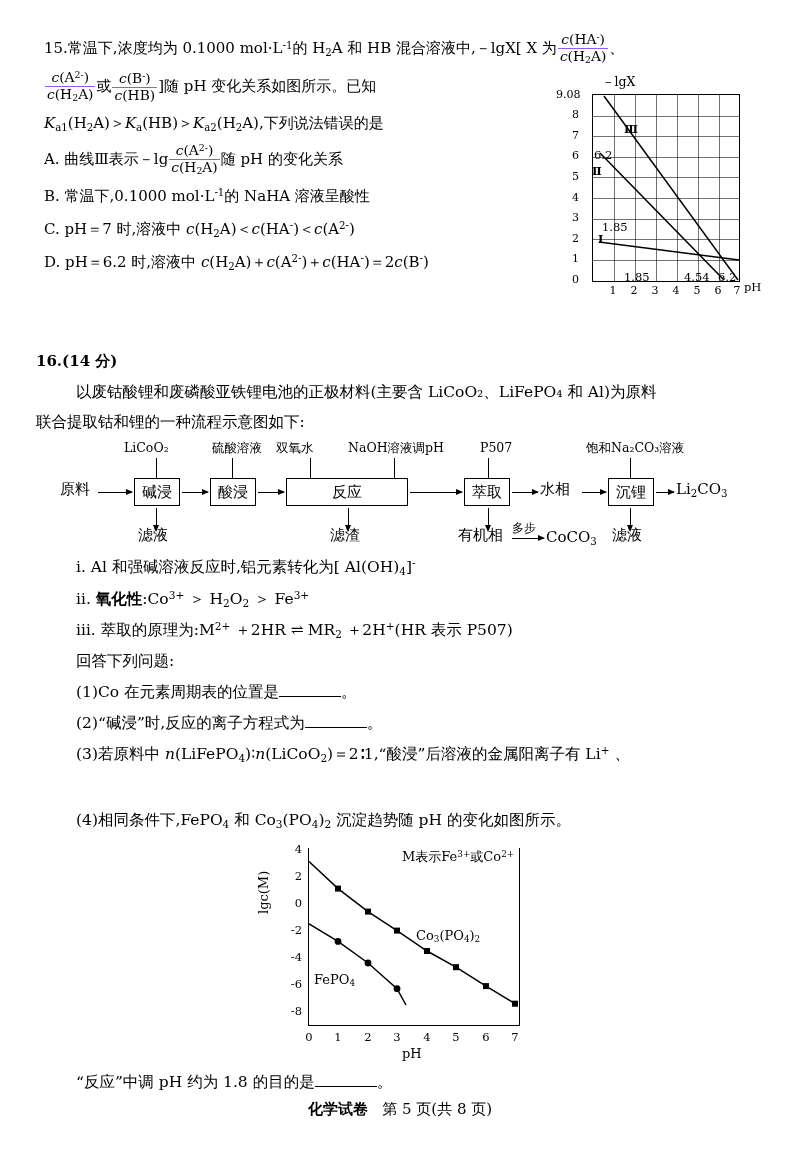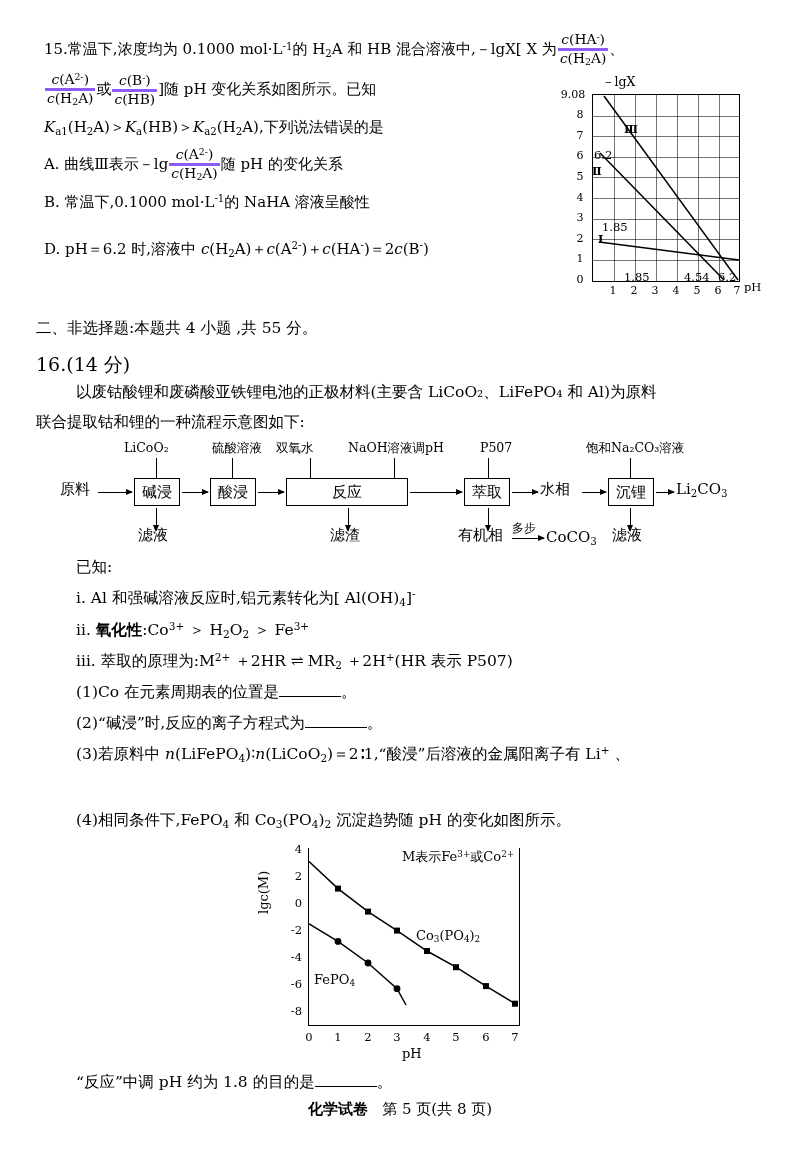--- a/index.html
+++ b/index.html
@@ -32,21 +32,21 @@
   sup { font-size: 0.68em; vertical-align: 0.45em; }
   .ital { font-style: italic; }
   .frac {
     display: inline-block;
     vertical-align: middle;
     text-align: center;
     line-height: 1.15;
     font-size: 0.92em;
     margin: 0 1px;
   }
-  .frac .num { display: block; padding: 0 2px; border-bottom: 3px solid #8b5cf6; }
+  .frac .num { display: block; padding: 0 2px; border-bottom: 1px solid #8b5cf6; }
   .frac .den { display: block; padding: 0 2px; }
   .q15 { left: 44px; top: 32px; width: 520px; line-height: 2.05; }
   .q15 .line { white-space: nowrap; }
 
   
   .chart1 {
     left: 558px; top: 74px;
     width: 200px; height: 230px;
   }
   .c1-box {
@@ -63,21 +63,21 @@
   .gridv, .gridh {
     position: absolute;
     background: #000;
     opacity: 0.55;
   }
   .gridv { width: 1px; top: 0; bottom: 0; }
   .gridh { height: 1px; left: 0; right: 0; }
   .c1-ytick {
     position: absolute;
     font-size: 11px;
-    text-align: center;
+    text-align: left;
     width: 16px;
     left: 14px;
   }
   .c1-xtick {
     position: absolute;
     font-size: 11px;
     text-align: center;
     width: 14px;
     top: 210px;
   }
@@ -181,21 +181,24 @@
     </div>
     <div class="line" style="margin-top:4px">
       <span class="ital">K</span><sub>a1</sub>(H<sub>2</sub>A)＞<span class="ital">K</span><sub>a</sub>(HB)＞<span class="ital">K</span><sub>a2</sub>(H<sub>2</sub>A),<span>下列说法错误的是</span>
     </div>
     <div class="line" style="margin-top:4px">
       <span>A. 曲线Ⅲ表示－lg</span><span class="frac"><span class="num"><span class="ital">c</span>(A<sup>2-</sup>)</span><span class="den"><span class="ital">c</span>(H<sub>2</sub>A)</span></span><span>随 pH 的变化关系</span>
     </div>
     <div class="line" style="margin-top:4px">
       <span>B. 常温下,0.1000 mol·L</span><sup>-1</sup><span>的 NaHA 溶液呈酸性</span>
     </div>
-    <div class="line" style="margin-top:16px">
+    <div class="line" style="margin-top:2px">
+      C. pH＝7 时,溶液中 <span class="ital">c</span>(H<sub>2</sub>A)＜<span class="ital">c</span>(HA<sup>-</sup>)＜<span class="ital">c</span>(A<sup>2-</sup>)
+    </div>
+    <div class="line" style="margin-top:2px">
       D. pH＝6.2 时,溶液中 <span class="ital">c</span>(H<sub>2</sub>A)＋<span class="ital">c</span>(A<sup>2-</sup>)＋<span class="ital">c</span>(HA<sup>-</sup>)＝2<span class="ital">c</span>(B<sup>-</sup>)
     </div>
   </div>
 
   <div class="blk chart1">
     <div class="c1-label-y">－lgX</div>
     <div class="c1-box">
 
       <div class="gridv" style="left:21px"></div>
       <div class="gridv" style="left:42px"></div>
@@ -245,23 +248,22 @@
     <div class="c1-ann" style="left:66px; top:48px; font-weight:bold">Ⅲ</div>
     <div class="c1-ann" style="left:34px; top:90px; font-weight:bold">Ⅱ</div>
     <div class="c1-ann" style="left:40px; top:158px; font-weight:bold">Ⅰ</div>
     <div class="c1-ann" style="left:36px; top:74px">6.2</div>
     <div class="c1-ann" style="left:44px; top:146px">1.85</div>
     <div class="c1-ann" style="left:66px; top:196px">1.85</div>
     <div class="c1-ann" style="left:126px; top:196px">4.54</div>
     <div class="c1-ann" style="left:160px; top:196px">6.2</div>
   </div>
 
-  <div class="blk cn" style="left:36px; top:318px; font-size:15.5px;">二、非选择题:本题共 4 小题 ,共 55 分。</div>
-
-  <div class="blk cn" style="left:36px; top:352px; font-size:19px;">
+
+  <div class="blk cn" style="left:36px; top:352px; font-size:15px;font-weight:bold;">
     <span>16.</span><span>(14 分)</span>
   </div>
   <div class="blk cn" style="left:36px; top:412px; width:700px; font-size:15.5px;">联合提取钴和锂的一种流程示意图如下:</div>
   <div class="blk cn" style="left:76px; top:382px; width:700px; font-size:15.5px;">以废钴酸锂和废磷酸亚铁锂电池的正极材料(主要含 LiCoO₂、LiFePO₄ 和 Al)为原料</div>
 
   <div class="blk flow">
 
     <div class="flabel" style="left:64px; top:0px">LiCoO₂</div>
     <div class="flabel" style="left:152px; top:0px">硫酸溶液</div>
     <div class="flabel" style="left:216px; top:0px">双氧水</div>
@@ -300,24 +302,24 @@
     <div class="arrow-v" style="left:428px; top:68px; height:18px"></div>
     <div class="flabel cn" style="left:398px; top:86px; font-size:15px">有机相</div>
     <div class="arrow-h" style="left:452px; top:98px; width:32px"></div>
     <div class="flabel cn" style="left:452px; top:80px; font-size:12px">多步</div>
     <div class="ftext cn" style="left:486px; top:88px">CoCO<sub>3</sub></div>
     <div class="arrow-v" style="left:570px; top:68px; height:18px"></div>
     <div class="flabel cn" style="left:552px; top:86px; font-size:15px">滤液</div>
   </div>
 
   <div class="blk cn body-text" style="left:76px; top:552px; width:700px; font-size:15.5px;">
-    <div>已知:</div>
     <div>ⅰ. Al 和强碱溶液反应时,铝元素转化为[ Al(OH)<sub>4</sub>]<sup>-</sup></div>
     <div>ⅱ. <b>氧化性</b>:Co<sup>3+</sup> ＞ H<sub>2</sub>O<sub>2</sub> ＞ Fe<sup>3+</sup></div>
     <div>ⅲ. 萃取的原理为:M<sup>2+</sup> ＋2HR <span style="letter-spacing:-1px">⇌</span> MR<sub>2</sub> ＋2H<sup>+</sup>(HR 表示 P507)</div>
+    <div>回答下列问题:</div>
     <div><span>(1)Co 在元素周期表的位置是</span><span class="underline-blank"></span><span>。</span></div>
     <div><span>(2)“碱浸”时,反应的离子方程式为</span><span class="underline-blank"></span><span>。</span></div>
     <div>(3)若原料中 <span class="ital">n</span>(LiFePO<sub>4</sub>)∶<span class="ital">n</span>(LiCoO<sub>2</sub>)＝2∶1,“酸浸”后溶液的金属阳离子有 Li<sup>+</sup> 、</div>
   </div>
   <div class="blk cn" style="left:76px; top:810px; width:730px; font-size:15.5px;">
     (4)相同条件下,FePO<sub>4</sub> 和 Co<sub>3</sub>(PO<sub>4</sub>)<sub>2</sub> 沉淀趋势随 pH 的变化如图所示。
   </div>
 
   <div class="blk chart2">
     <div class="c2-ylabel">lgc(M)</div>

